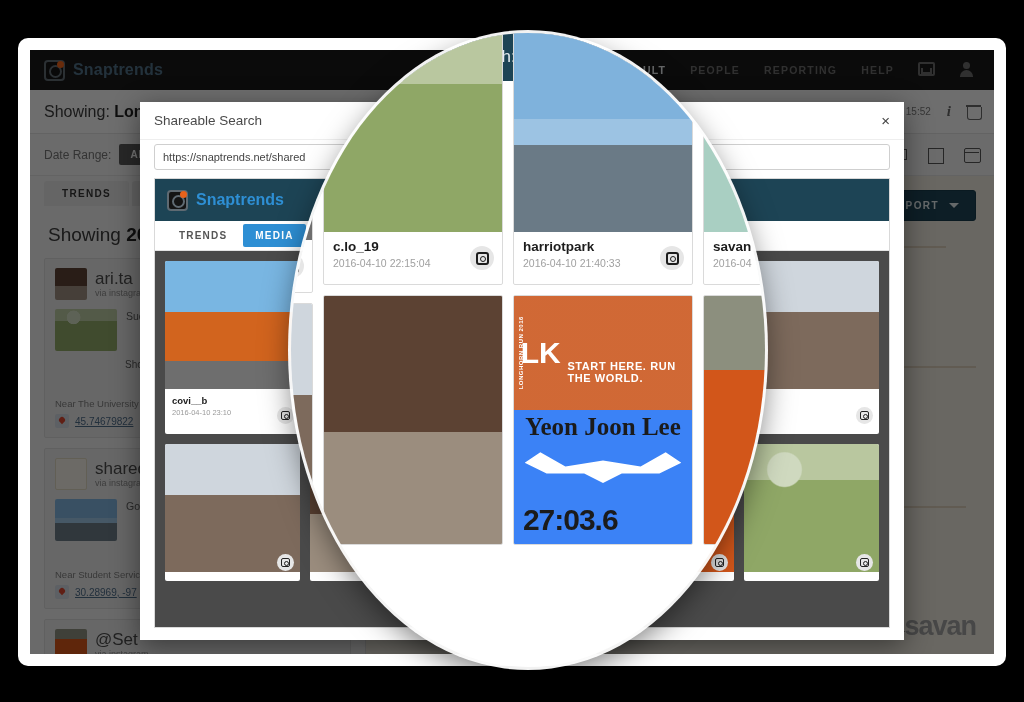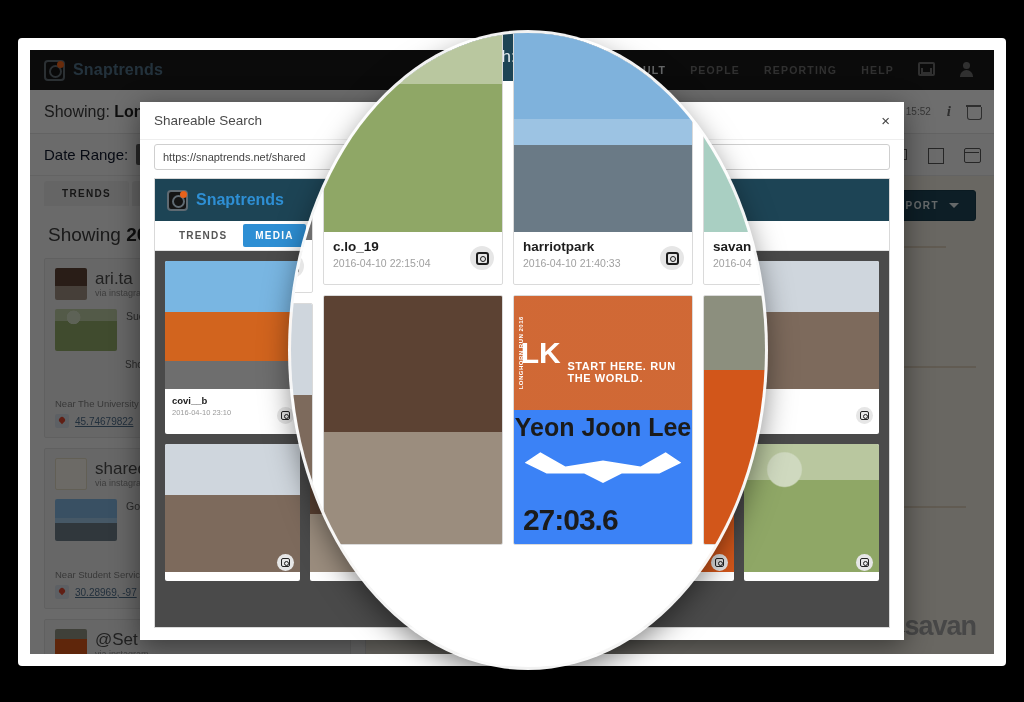--- a/index.html
+++ b/index.html
@@ -8,21 +8,21 @@
     background: #000;
     font-family: "Liberation Sans", sans-serif;
     overflow: hidden;
   }
   #stage { position: relative; width: 1024px; height: 702px; background: #000; }
 
   
   .page-frame {
     position: absolute; left: 18px; top: 38px;
     width: 988px; height: 628px;
-    background: #ffffff; border-radius: 4px;
+    background: #ffffff; border-radius: 10px;
     overflow: hidden;
   }
   .app-shell {
     position: absolute; left: 12px; top: 12px;
     width: 964px; height: 604px;
     background: #e9e9e9; overflow: hidden;
   }
 
   
   .topnav {
@@ -95,21 +95,21 @@
   .icon-trash::after {
     content:""; position:absolute; left:-1px; top:1px; width:15px; height:2px; background:#666;
   }
 
   
   .filterbar {
     position:absolute; left:0; top:84px; width:100%; height:42px;
     background:#ededed; border-bottom:1px solid #dcdcdc;
     display:flex; align-items:center; padding:0 14px;
   }
-  .filter-label { font-size:15px; color:#0f172a; margin-right:8px; }
+  .filter-label { font-size:12px; color:#737373; margin-right:8px; }
   .pill {
     background:#5a5a5a; color:#fff; font-size:10px; font-weight:bold;
     letter-spacing:1px; padding:5px 11px; border-radius:2px;
   }
   .filterbar-right { margin-left:auto; display:flex; align-items:center; gap:20px; }
   .tool-glyph { width:16px; height:14px; position:relative; }
   .tool-pin::before {
     content:""; position:absolute; left:2px; top:1px; width:11px; height:9px;
     border:1.6px solid #555;
   }
@@ -352,21 +352,21 @@
     color:#fff; font-size:6px; font-weight:bold; letter-spacing:.5px;
     writing-mode:vertical-rl; transform:rotate(180deg);
     display:flex; align-items:center; justify-content:center;
   }
   .bib-tag {
     position:absolute; left:30%; top:26%; color:#fff; font-size:11px;
     font-weight:bold; letter-spacing:.6px;
   }
   .bib-name {
     position:absolute; left:0; right:0; top:47%;
-    text-align:center; color:#1b1b1b; font-size:25px; font-weight:bold;
+    text-align:center; color:#1b1b1b; font-size:25px; font-weight:bold;font-family:Liberation Serif, serif;
   }
   .bib-horn {
     position:absolute; left:6%; right:6%; top:62%; height:24%;
     background:#fff;
     clip-path: polygon(0% 22%, 10% 4%, 26% 28%, 50% 18%, 74% 28%, 90% 4%, 100% 22%, 86% 40%, 62% 40%, 50% 56%, 38% 40%, 14% 40%);
   }
   .bib-time {
     position:absolute; left:5%; bottom:3%; color:#1b1b1b;
     font-size:30px; font-weight:bold; letter-spacing:-1px;
   }

